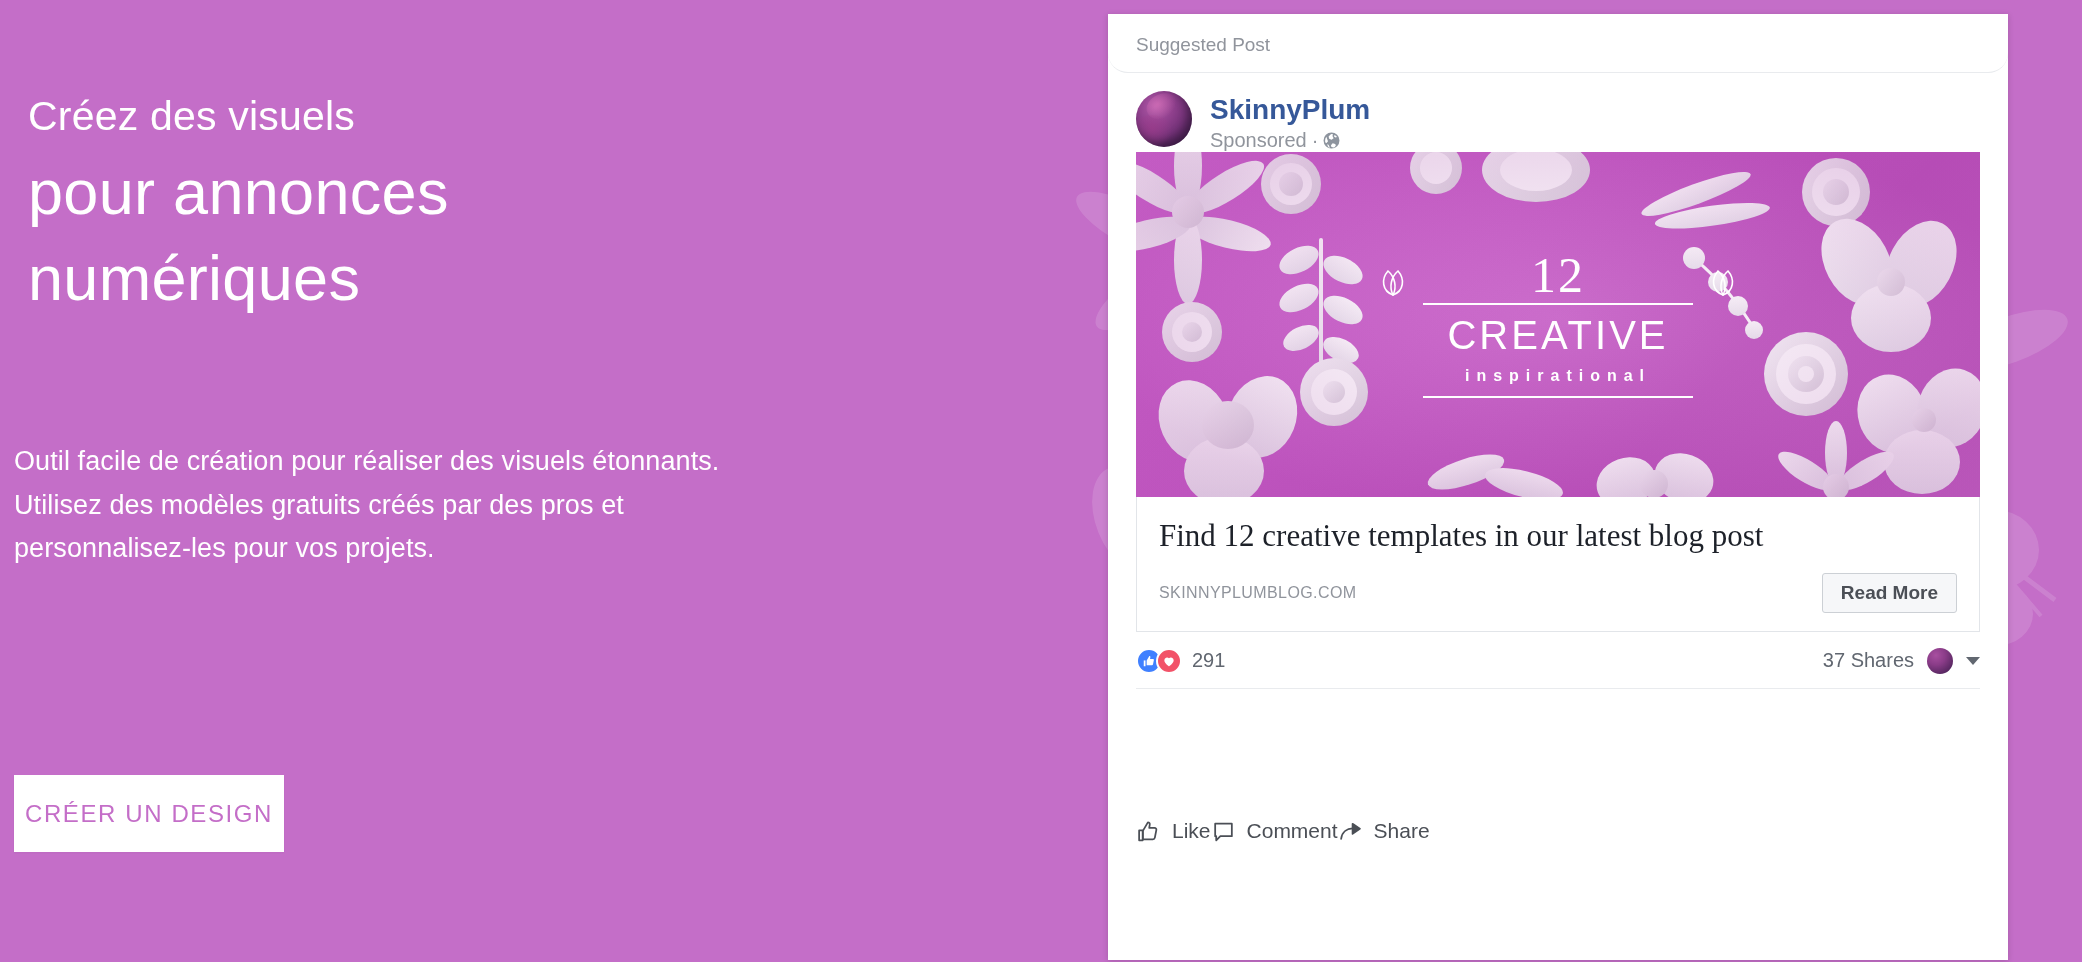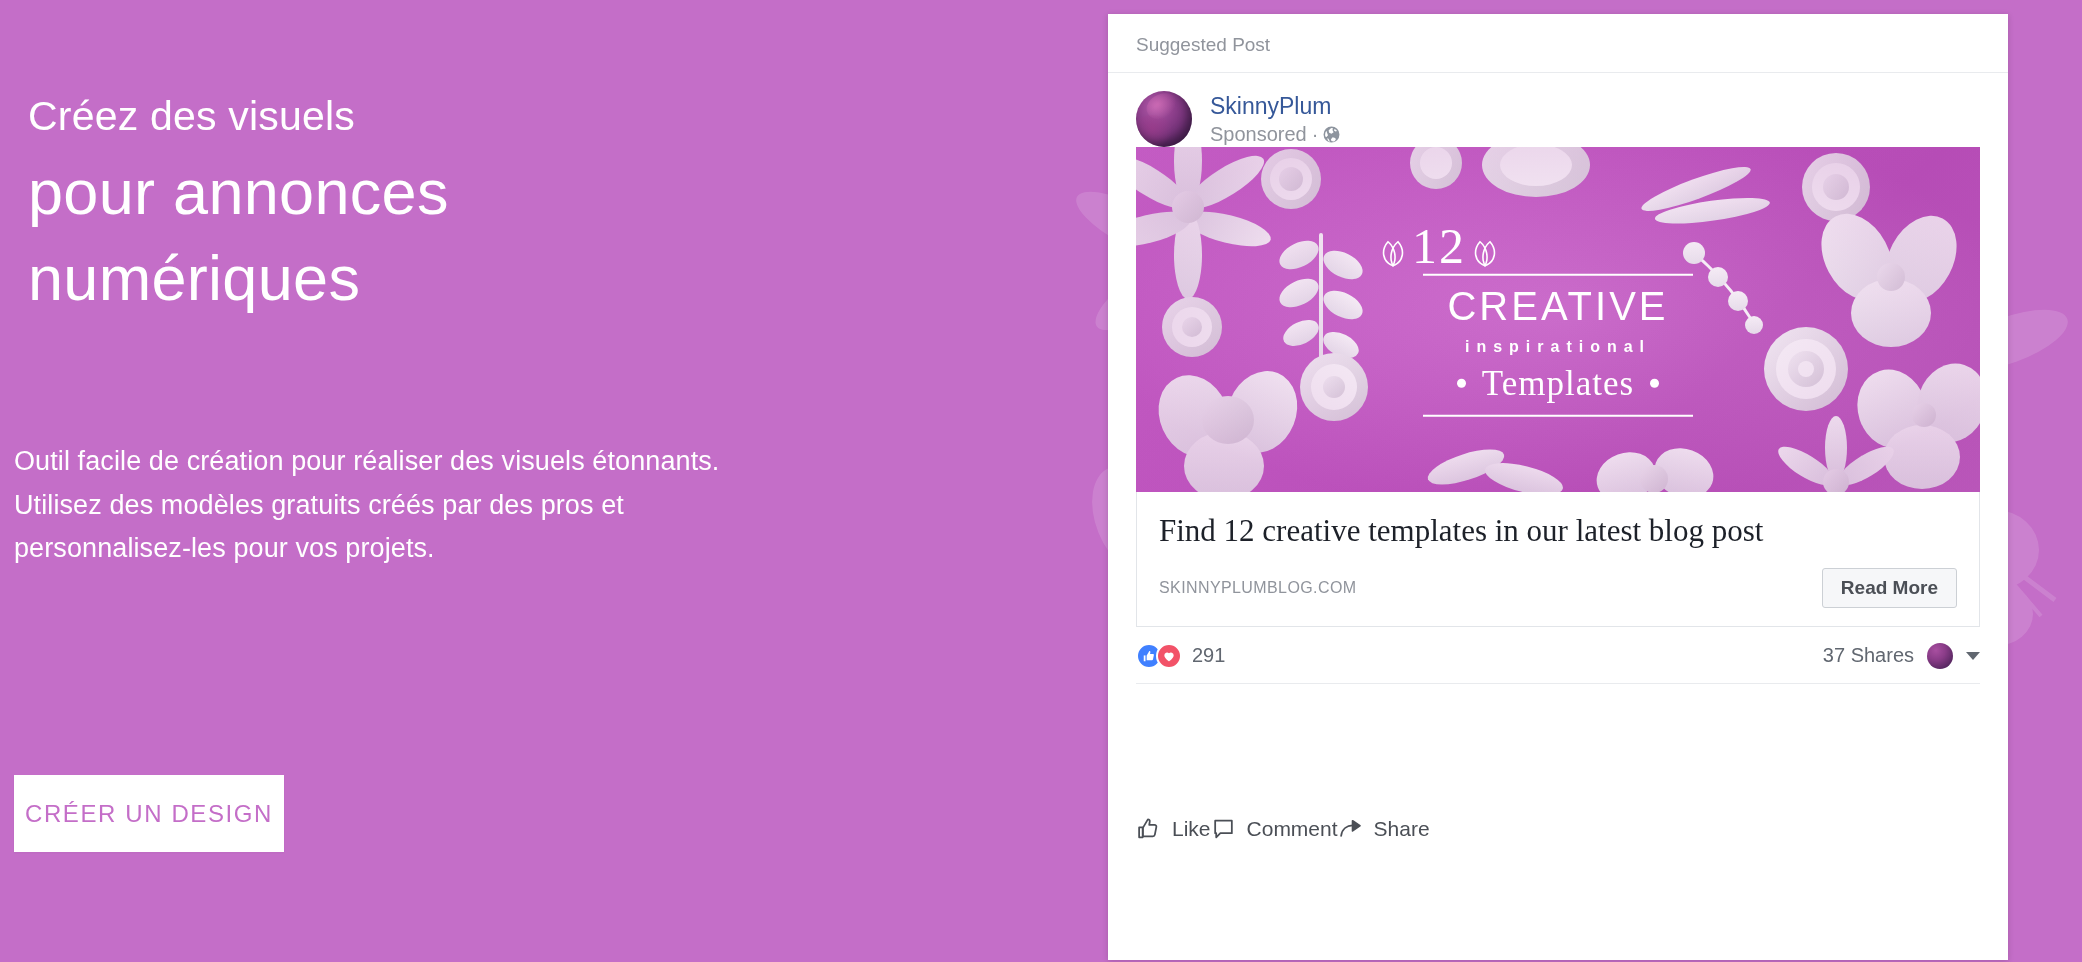--- a/index.html
+++ b/index.html
@@ -93,20 +93,21 @@
     flex-direction:column;
     overflow:hidden;
   }
 
   .suggested{
     padding:20px 28px 16px 28px;
     font-size:19px;
     color:#90949c;
     border-bottom:1px solid #e9ebee;
     font-weight:400;
+    border-radius:20px;
   }
 
   .post-head{
     display:flex;
     align-items:flex-start;
     padding:18px 28px 0 28px;
   }
   .avatar{
     width:56px; height:56px;
     border-radius:50%;
@@ -130,22 +131,22 @@
     content:"";
     position:absolute;
     left:-8%; top:42%;
     width:72%; height:60%;
     border-radius:50%;
     background:radial-gradient(ellipse at 50% 40%, rgba(160,60,140,.6), rgba(120,40,110,0) 72%);
   }
 
   .head-text{ margin-left:18px; padding-top:2px; flex:1 1 auto; }
   .page-name{
-    font-size:23px;
-    font-weight:normal;
+    font-size:28px;
+    font-weight:bold;
     color:#365899;
     line-height:1.18;
     cursor:pointer;
   }
   .sponsored-row{
     display:flex;
     align-items:center;
     gap:5px;
     font-size:20px;
     color:#90949c;
@@ -217,21 +218,21 @@
     position:absolute;
     left:50%; top:50%;
     transform:translate(-50%,-50%);
     text-align:center;
     color:#ffffff;
     width:360px;
   }
   .ad-num-row{
     display:flex;
     align-items:flex-end;
-    justify-content:flex-start;
+    justify-content:space-between;
     gap:4px;
   }
   .ad-num{
     font-family:"Liberation Serif", serif;
     font-size:50px;
     line-height:.94;
     font-weight:400;
     letter-spacing:2px;
   }
   .leaf{ width:30px; height:34px; }
@@ -579,25 +580,20 @@
           </svg>
           <span class="ad-num">12</span>
           <svg class="leaf" viewBox="0 0 30 34" fill="none" stroke="#fff" stroke-width="1.6">
             <path d="M15 30 C4 26 3 14 10 6 C17 12 19 22 15 30Z"></path>
             <path d="M15 30 C26 26 27 14 20 6 C13 12 11 22 15 30Z"></path>
           </svg>
         </div>
         <div class="ad-rule"></div>
         <div class="ad-creative">CREATIVE</div>
         <div class="ad-xs">inspirational</div>
-        <div class="ad-templates">
-          <span class="dot"></span>
-          <span>Templates</span>
-          <span class="dot"></span>
-        </div>
         <div class="ad-rule2"></div>
       </div>
     </div>
 
     <div class="link-box">
       <div class="link-title">Find 12 creative templates in our latest blog post</div>
       <div class="link-row">
         <div class="link-domain">SKINNYPLUMBLOG.COM</div>
         <button class="read-more-btn">Read More</button>
       </div>

